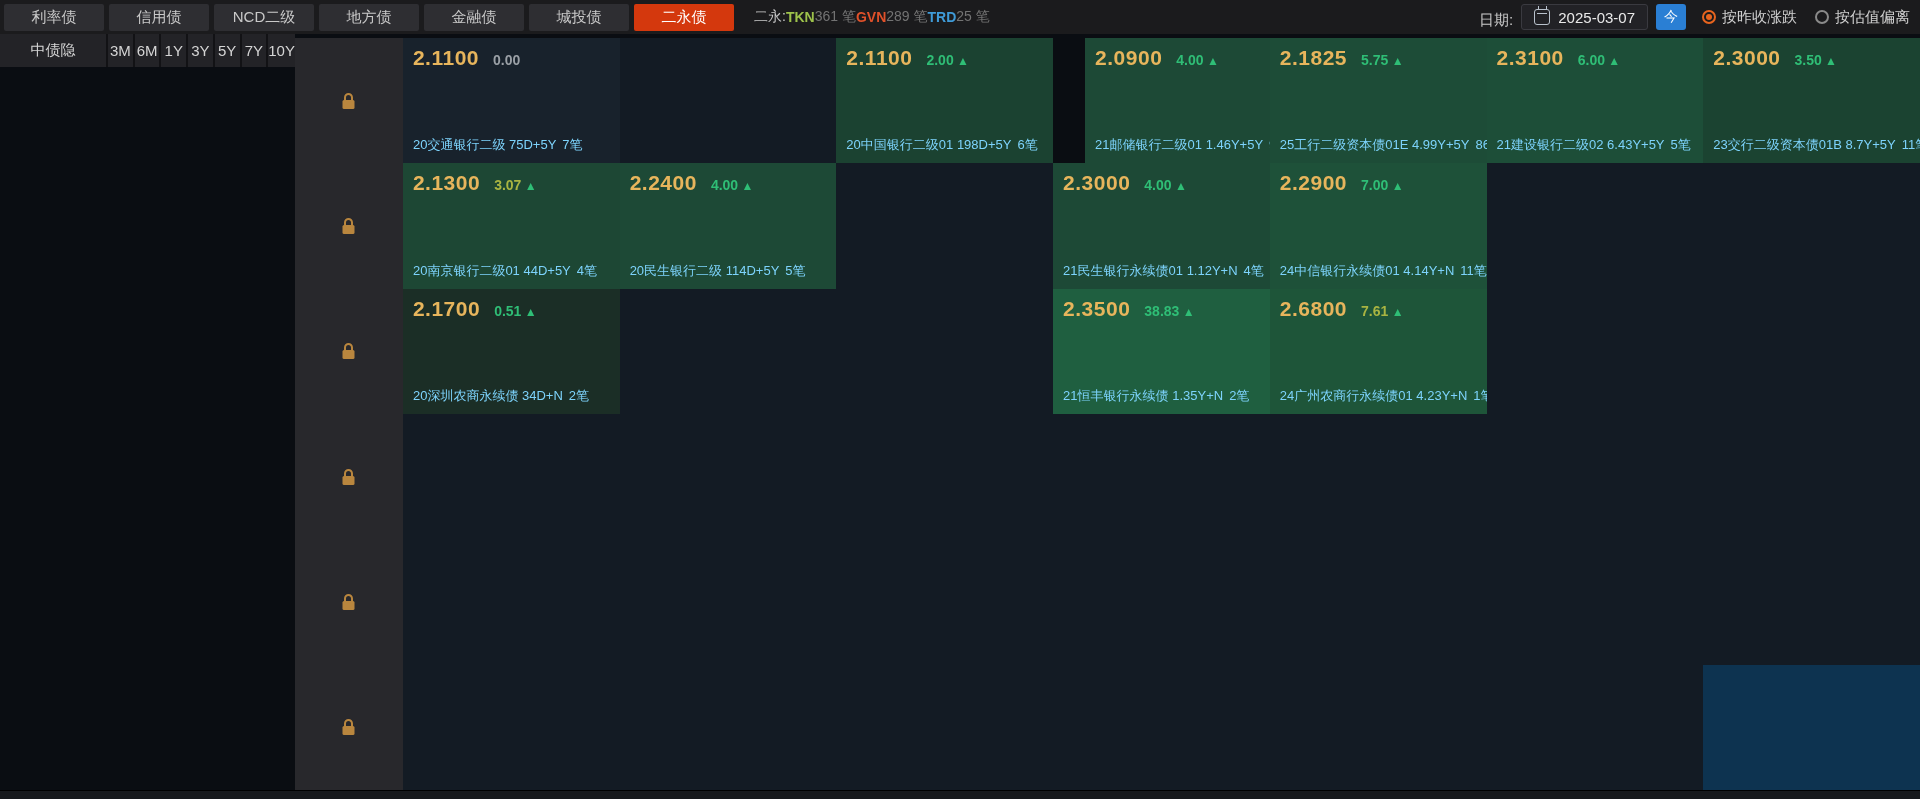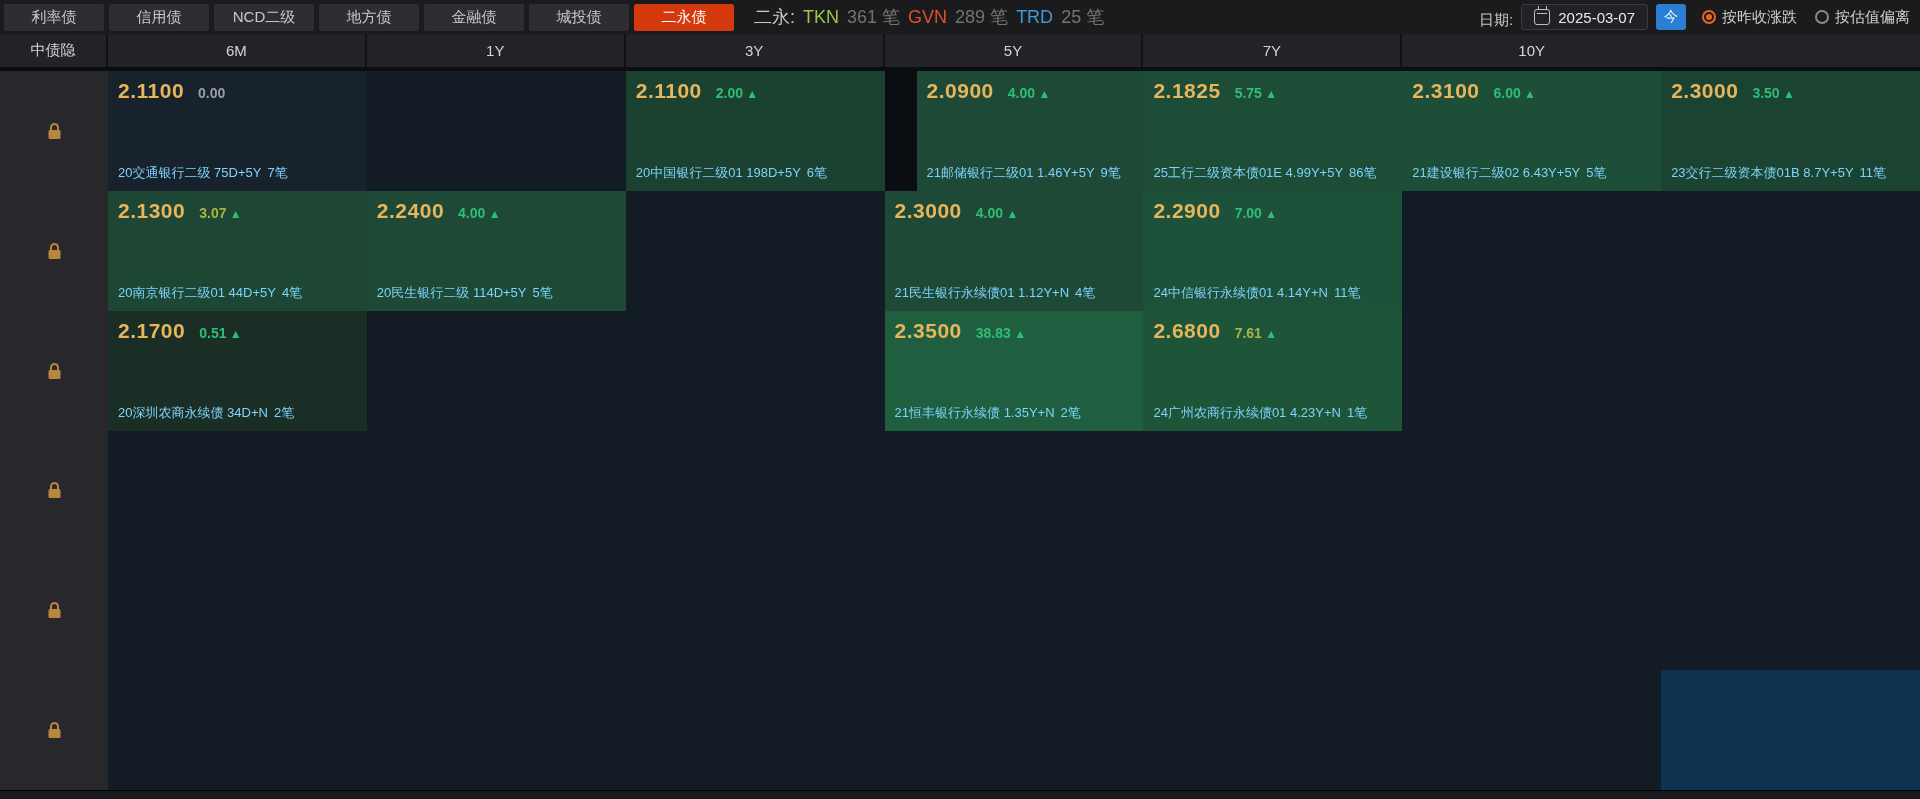--- a/index.html
+++ b/index.html
@@ -5,41 +5,41 @@
   html,body{margin:0;padding:0;background:#07090c;}
   *{box-sizing:border-box;font-family:"Liberation Sans","DejaVu Sans",sans-serif;}
   .app{position:relative;width:1920px;height:799px;background:#0b0e12;overflow:hidden;}
 
   
   .topbar{height:34px;background:#1b1b1d;display:flex;align-items:center;padding:0 10px 0 4px;gap:6px;}
   .tabs{display:flex;gap:5px;align-items:center;}
   .tab{min-width:100px;height:27px;display:flex;align-items:center;justify-content:center;
        background:#2e2e32;color:#c9c9c9;font-size:15px;border-radius:2px;cursor:pointer;padding:0 11px;}
   .tab.active{background:#d4380d;color:#fff;}
-  .stats{display:flex;align-items:center;gap:8px;margin-left:14px;font-size:18px;color:#c9c9c9;white-space:nowrap;text-align:right;}
-  .stat-code{font-weight:normal;}
+  .stats{display:flex;align-items:center;margin-left:14px;font-size:14px;color:#c9c9c9;white-space:nowrap;text-align:right;}
+  .stat-code{font-weight:bold;}
   .stat-count{color:#737373;}
   .spacer{flex:1;}
   .date-group{display:flex;align-items:flex-end;gap:8px;font-size:15px;color:#c9c9c9;}
   .date-input{display:flex;align-items:center;gap:8px;background:#222226;border:1px solid #3a3a40;
               border-radius:3px;height:26px;padding:0 12px;color:#e9e9e9;font-size:15px;}
   .cal{width:16px;height:16px;position:relative;border:1.5px solid #b9c2cc;border-radius:3px;}
   .cal:before{content:"";position:absolute;left:2px;right:2px;top:3px;border-top:1.5px solid #b9c2cc;}
   .cal:after{content:"";position:absolute;top:-4px;left:2.5px;width:7px;
              border-left:1.5px solid #b9c2cc;border-right:1.5px solid #b9c2cc;height:4px;}
   .today-btn{width:30px;height:26px;background:#2a7fd4;color:#fff;border:none;border-radius:3px;
              font-size:14px;cursor:pointer;display:flex;align-items:center;justify-content:center;}
   .radios{display:flex;align-items:center;gap:18px;margin-left:10px;font-size:15px;color:#cfcfcf;}
   .radio-item{display:flex;align-items:center;gap:6px;cursor:pointer;}
   .radio-dot{width:14px;height:14px;border-radius:50%;border:2px solid #8a8a8a;position:relative;}
   .radio-item.sel .radio-dot{border-color:#e8641e;}
   .radio-item.sel .radio-dot:after{content:"";position:absolute;inset:2px;border-radius:50%;background:#e8641e;}
 
   
-  .gridwrap{position:absolute;top:34px;left:0;right:0;bottom:9px;display:flex;flex-direction:column;background:#0a0d12;}
+  .gridwrap{position:absolute;top:34px;left:0;right:0;bottom:9px;display:flex;flex-direction:row;background:#0a0d12;}
   .hdr{display:grid;grid-template-columns:108px repeat(7,1fr);height:33px;background:#232327;flex:none;}
   .hdr-cell{display:flex;align-items:center;justify-content:center;color:#d5d5d5;font-size:15px;
             border-right:2px solid #121215;}
   .hdr-cell:last-child{border-right:none;}
   .body{flex:1;display:grid;grid-template-columns:108px repeat(7,1fr);grid-auto-rows:1fr;padding-top:4px;}
   .lock-cell{background:#28282c;display:flex;align-items:center;justify-content:center;}
   .cell{background:#131b24;position:relative;padding:8px 10px;overflow:hidden;cursor:pointer;}
   .cell .topline{display:flex;align-items:baseline;gap:14px;}
   .price{color:#e7b55c;font-size:21px;font-weight:bold;letter-spacing:.5px;}
   .chg{font-size:14px;font-weight:bold;}
@@ -91,20 +91,21 @@
         <div class="radio-item">
           <span class="radio-dot"></span>
           <span>按估值偏离</span>
         </div>
       </div>
   </div>
 
   <div class="gridwrap">
     <div class="hdr" id="headerRow">
       <div class="hdr-cell">中债隐</div>
+    <div class="hdr-cell">3M</div>
         <div class="hdr-cell">6M</div>
         <div class="hdr-cell">1Y</div>
         <div class="hdr-cell">3Y</div>
         <div class="hdr-cell">5Y</div>
         <div class="hdr-cell">7Y</div>
         <div class="hdr-cell">10Y</div>
       </div>
     <div class="body" id="gridBody">
         <div class="lock-cell">
           <svg width="15" height="18" viewBox="0 0 15 18">

